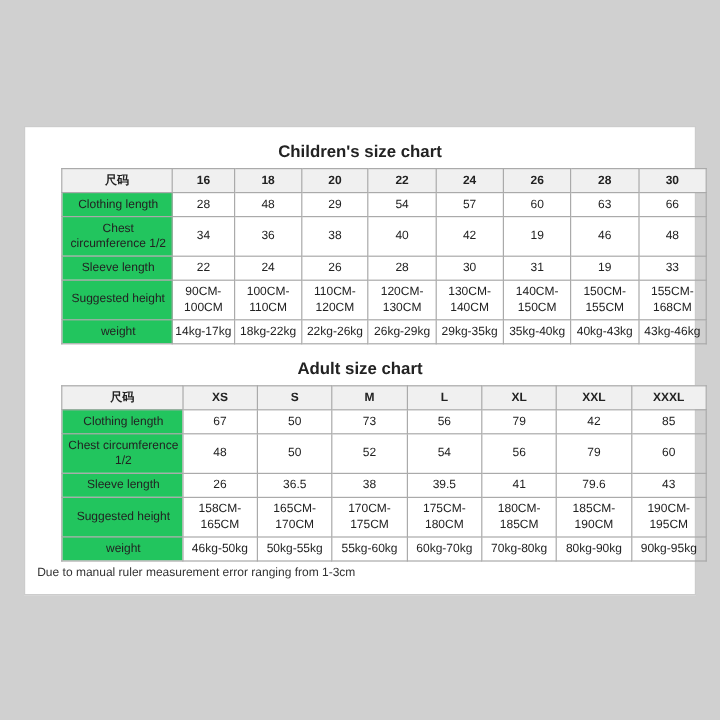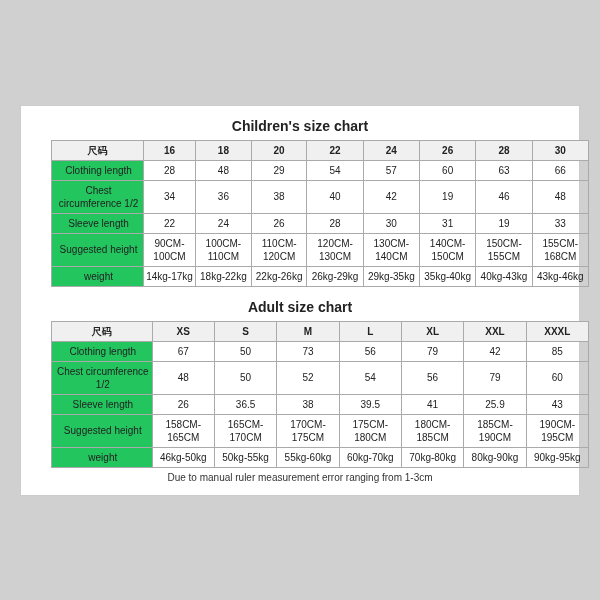--- a/index.html
+++ b/index.html
@@ -44,21 +44,20 @@
       background: #f0f0f0;
       font-weight: bold;
     }
     td.row-label {
       text-align: center;
       padding-left: 4px;
       font-weight: normal;
       background: #22c55e;
     }
     .note {
-      text-align: center;
       font-size: 10px;
       color: #333;
       margin-top: 4px;
     }
     .spacer { height: 8px; }
   </style>
 </head>
 <body>
 
 <div class="card">
@@ -174,21 +173,21 @@
           <td>79</td>
           <td>60</td>
         </tr>
         <tr>
           <td class="row-label">Sleeve length</td>
           <td>26</td>
           <td>36.5</td>
           <td>38</td>
           <td>39.5</td>
           <td>41</td>
-          <td>25.9</td>
+          <td>79.6</td>
           <td>43</td>
         </tr>
         <tr>
           <td class="row-label">Suggested height</td>
           <td>158CM-165CM</td>
           <td>165CM-170CM</td>
           <td>170CM-175CM</td>
           <td>175CM-180CM</td>
           <td>180CM-185CM</td>
           <td>185CM-190CM</td>

